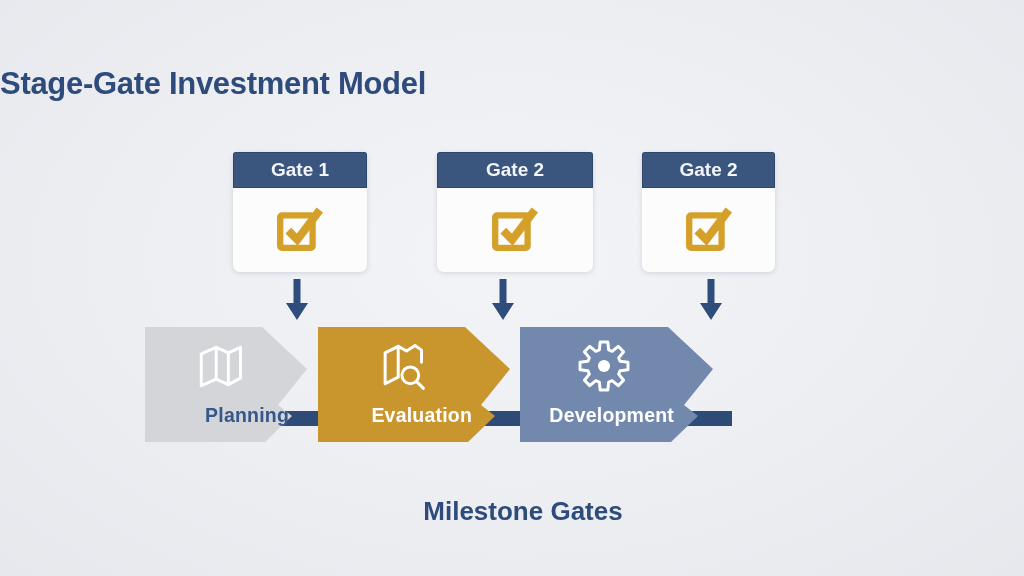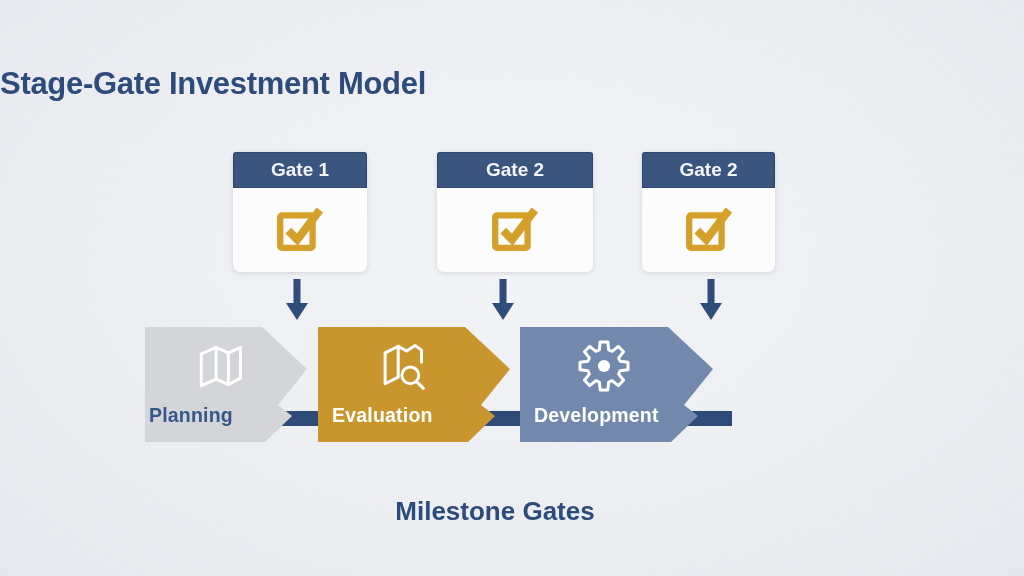--- a/index.html
+++ b/index.html
@@ -7,21 +7,21 @@
     position:relative;width:1024px;height:576px;overflow:hidden;
     font-family:"Liberation Sans",sans-serif;
     background:radial-gradient(ellipse at 50% 45%, #f3f4f7 0%, #eceef2 55%, #e6e8ed 100%);
   }
   .title{
     position:absolute;top:66px;left:0;width:864px;text-align:left;
     font-size:31px;font-weight:700;color:#2d4b7b;letter-spacing:-0.3px;
   }
   .caption{
     position:absolute;top:496px;left:0;width:990px;text-align:center;
-    font-size:26px;font-weight:600;color:#2d4b7b;
+    font-size:26px;font-weight:600;color:#2d4b7b;padding-left:28px;
   }
   
   .gate-card{
     position:absolute;top:152px;height:120px;background:#fcfcfd;
     border-radius:7px;box-shadow:0 1px 5px rgba(40,50,80,.16);
   }
   .gate-card .gate-header{
     height:36px;line-height:36px;text-align:center;color:#f3f5fa;
     font-size:19px;font-weight:700;background:#3a567f;
     border-radius:3px 3px 0 0;box-shadow:inset 0 0 0 1px rgba(22,38,68,.30);
@@ -47,21 +47,21 @@
   .stage-execution{left:723px;width:170px}
   .stage-icon{position:absolute;top:11px;width:56px;height:56px}
   .stage-icon path,.stage-icon polygon,.stage-icon circle{stroke:#ffffff;fill:none;stroke-width:3.2;stroke-linejoin:round;stroke-linecap:round}
   .stage-icon rect.win{fill:#ffffff;stroke:none}
   .stage-icon circle.hub{fill:#ffffff;stroke:none}
   .stage-evaluation .lens{fill:#c9962e}
   .stage-planning .stage-icon{left:46px}
   .stage-evaluation .stage-icon{left:55px}
   .stage-development .stage-icon{left:56px}
   .stage-execution .stage-icon{left:44px}
-  .stage-label{position:absolute;top:77px;width:140px;text-align:left;font-size:19.5px;font-weight:700;letter-spacing:.2px}
+  .stage-label{position:absolute;top:77px;width:140px;text-align:right;font-size:19.5px;font-weight:700;letter-spacing:.2px}
   .stage-label.dark{color:#35578a}
   .stage-label.light{color:#ffffff}
   .stage-planning .stage-label{left:4px}
   .stage-evaluation .stage-label{left:14px}
   .stage-development .stage-label{left:14px}
   .stage-execution .stage-label{left:3px}
 </style>
 </head>
 <body>
 

